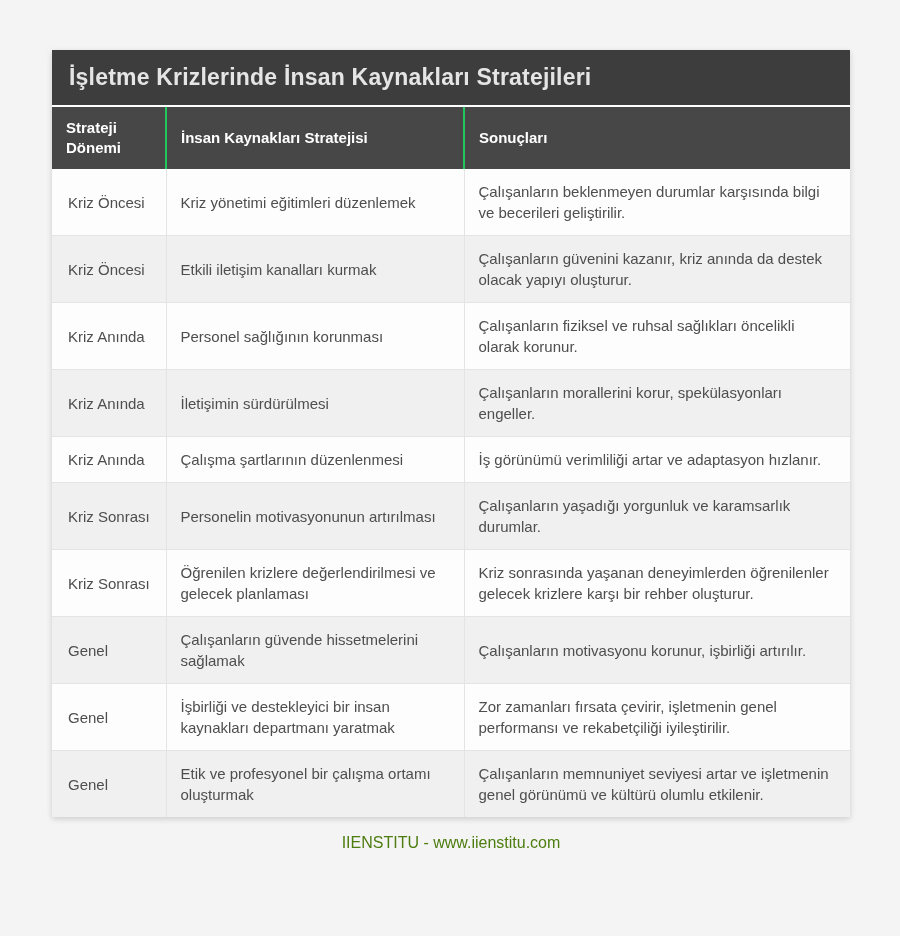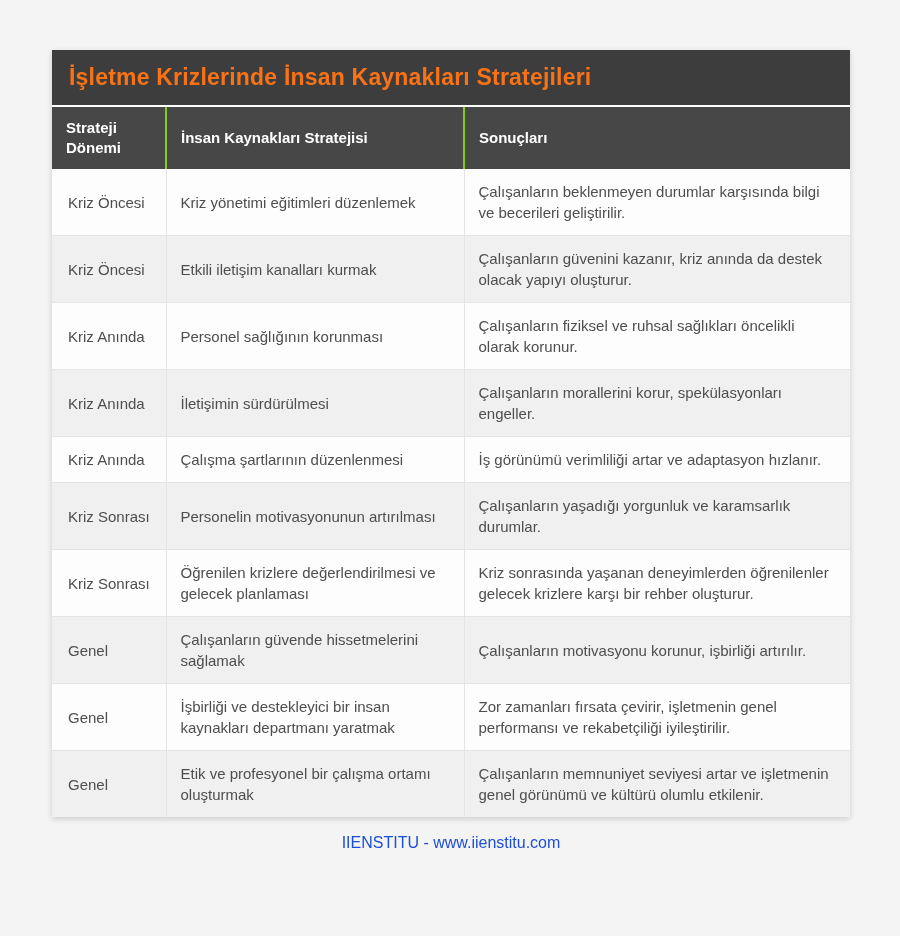--- a/index.html
+++ b/index.html
@@ -11,21 +11,21 @@
     overflow: hidden;
   }
   .card {
     width: 798px;
     margin: 50px 0 0 52px;
     background: #fdfdfd;
     box-shadow: 0 2px 6px rgba(0,0,0,0.16);
   }
   .title-bar {
     background: #3d3d3d;
-    color: #f97316;
+    color: #e5e5e5;
     font-size: 23px;
     font-weight: bold;
     line-height: 27px;
     padding: 14px 17px;
     border-bottom: 2px solid #ffffff;
     letter-spacing: 0.2px;
   }
   table {
     width: 100%;
     border-collapse: collapse;
@@ -36,41 +36,41 @@
   col.c3 { width: 386px; }
   thead th {
     background: #474747;
     color: #ffffff;
     font-size: 15px;
     font-weight: bold;
     text-align: left;
     vertical-align: middle;
     line-height: 20px;
     padding: 11px 14px;
-    border-left: 2px solid #84cc16;
+    border-left: 2px solid #22c55e;
   }
   thead th:first-child { border-left: none; margin-left: 34px; }
   tbody td {
     font-size: 15px;
     color: #4e4e4e;
     line-height: 21px;
     vertical-align: middle;
     padding: 12px 14px;
     border-top: 1px solid #e4e4e4;
     border-left: 1px solid #e4e4e4;
     background: #fdfdfd;
   }
   tbody td:first-child { border-left: none; padding-left: 16px; }
   tbody tr:nth-child(even) td { background: #f0f0f0; }
   tbody tr:first-child td { border-top: none; }
   .footer {
     width: 798px;
     margin: 17px 0 0 52px;
     text-align: center;
-    color: #1d4ed8;
+    color: #4d7c0f;
     font-size: 16px;
   }
 </style>
 </head>
 <body>
 
 <div class="card">
   <div class="title-bar">İşletme Krizlerinde İnsan Kaynakları Stratejileri</div>
   <table>
     <colgroup>

